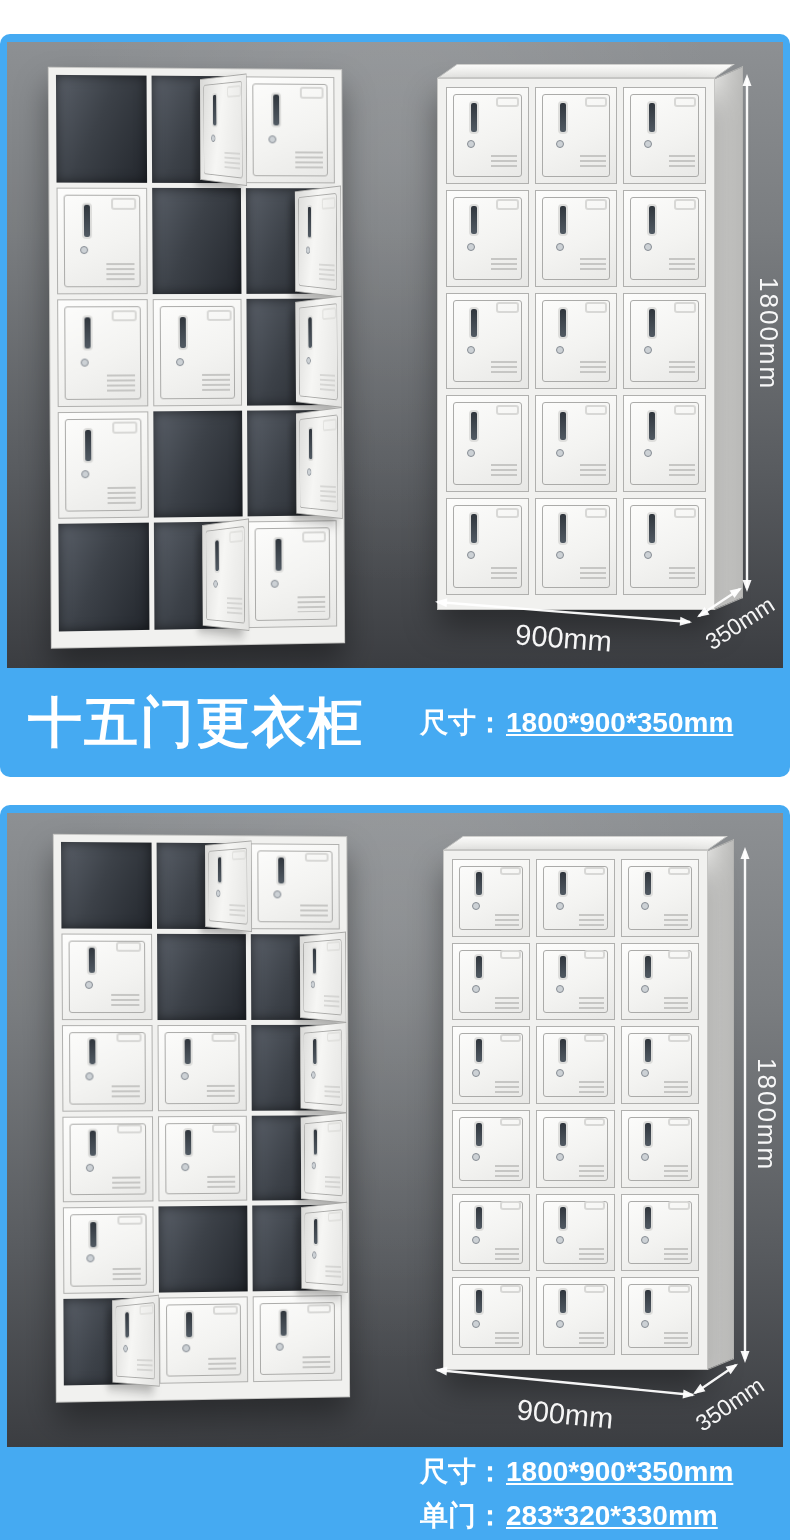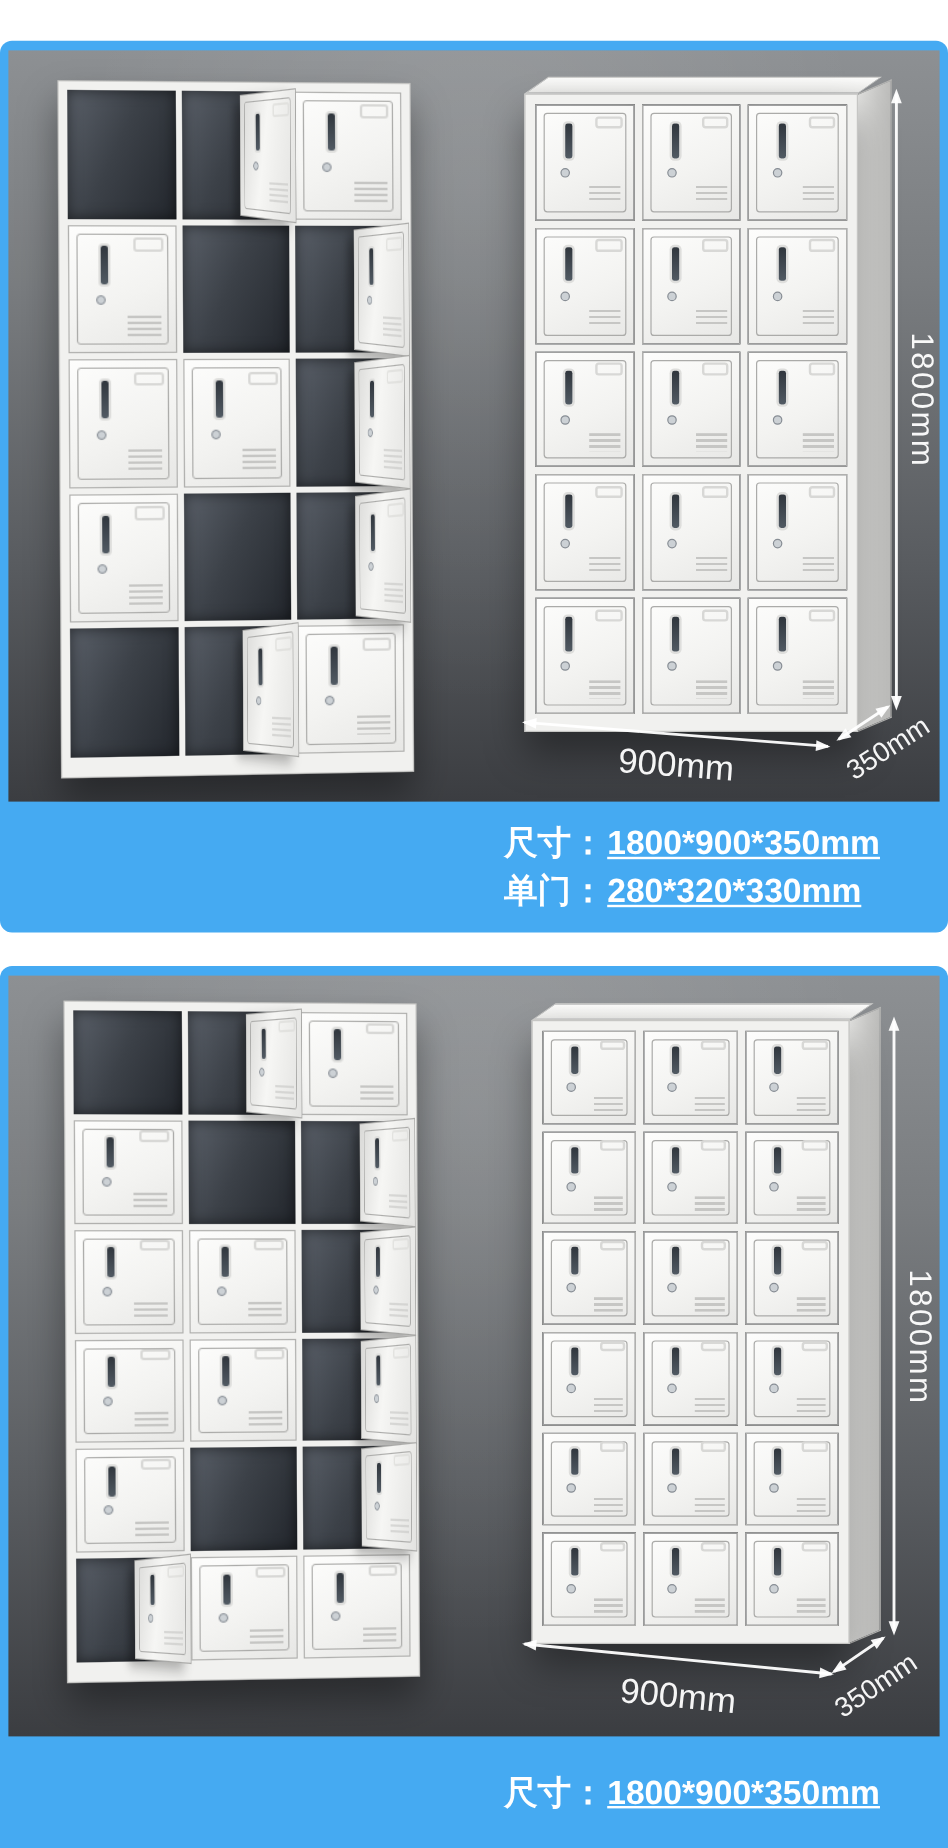--- a/index.html
+++ b/index.html
@@ -356,26 +356,24 @@
         <line x1="692" y1="574" x2="733" y2="547"></line>
         <polygon points="0,0 -12,-4.5 -12,4.5" transform="translate(690,575.3) rotate(146.6)"></polygon>
         <polygon points="0,0 -12,-4.5 -12,4.5" transform="translate(735,545.7) rotate(-33.4)"></polygon>
       </svg>
       <div class="dim-label dim-height dh0">1800mm</div>
       <div class="dim-label dim-width dw0">900mm</div>
       <div class="dim-label dim-depth dd0">350mm</div>
     </div>
 
     <div class="banner">
+      <h2 class="product-title">十五门更衣柜</h2>
       <div class="specs">
         <div class="spec-line">
           <span class="spec-label">尺寸：</span><span class="spec-value">1800*900*350mm</span>
-        </div>
-        <div class="spec-line">
-          <span class="spec-label">单门：</span><span class="spec-value">280*320*330mm</span>
         </div>
       </div>
     </div>
   </section>
 
   <section class="block b1">
     <div class="photo-panel">
       <div class="locker-grid tilt ll1" style="display: grid; grid-template-columns: repeat(3, 1fr); grid-template-rows: repeat(6, 1fr);">
           <div class="cell dark"></div>
           <div class="cell ajar">
@@ -700,17 +698,20 @@
       <div class="dim-label dim-height dh1">1800mm</div>
       <div class="dim-label dim-width dw1">900mm</div>
       <div class="dim-label dim-depth dd1">350mm</div>
     </div>
 
     <div class="banner">
       <div class="specs">
         <div class="spec-line">
           <span class="spec-label">尺寸：</span><span class="spec-value">1800*900*350mm</span>
         </div>
+        <div class="spec-line">
+          <span class="spec-label">单门：</span><span class="spec-value">283*320*330mm</span>
+        </div>
       </div>
     </div>
   </section>
 
 </div>
 
 </body></html>

